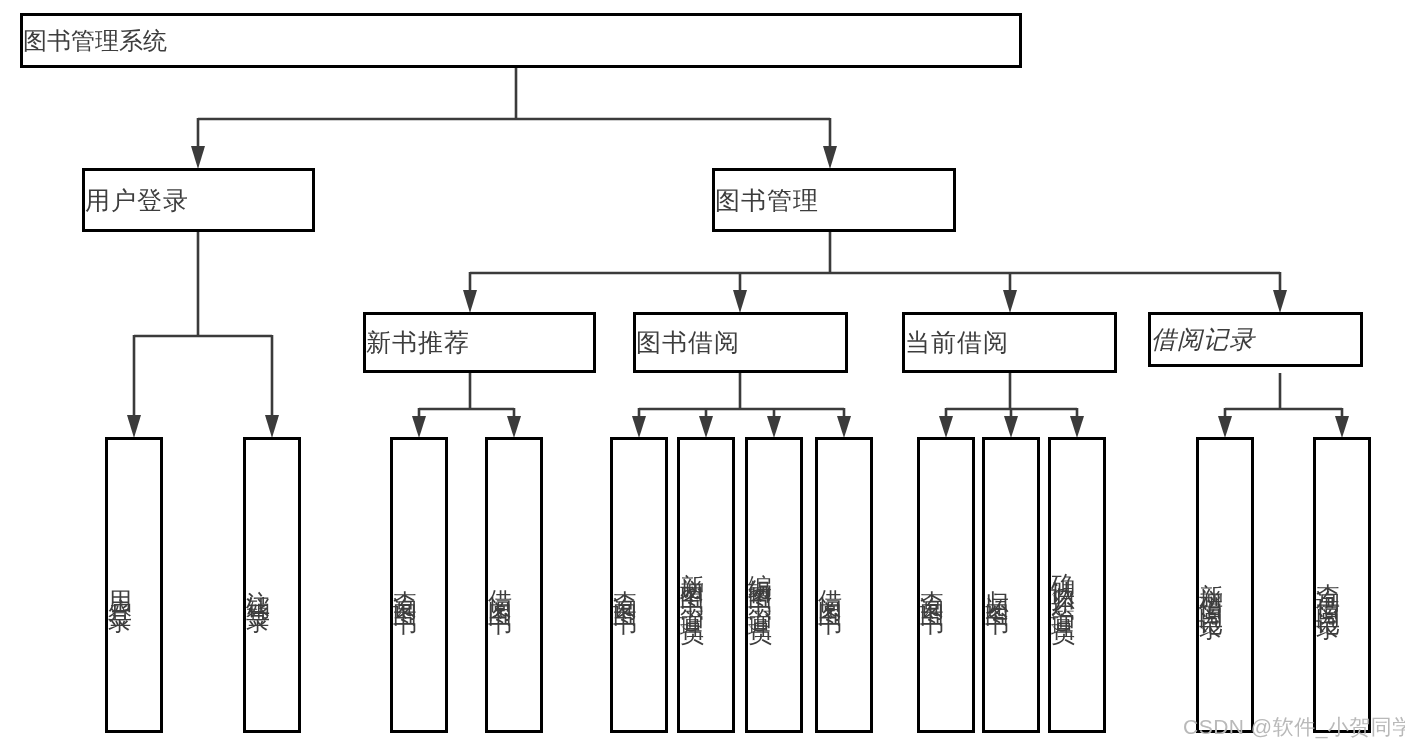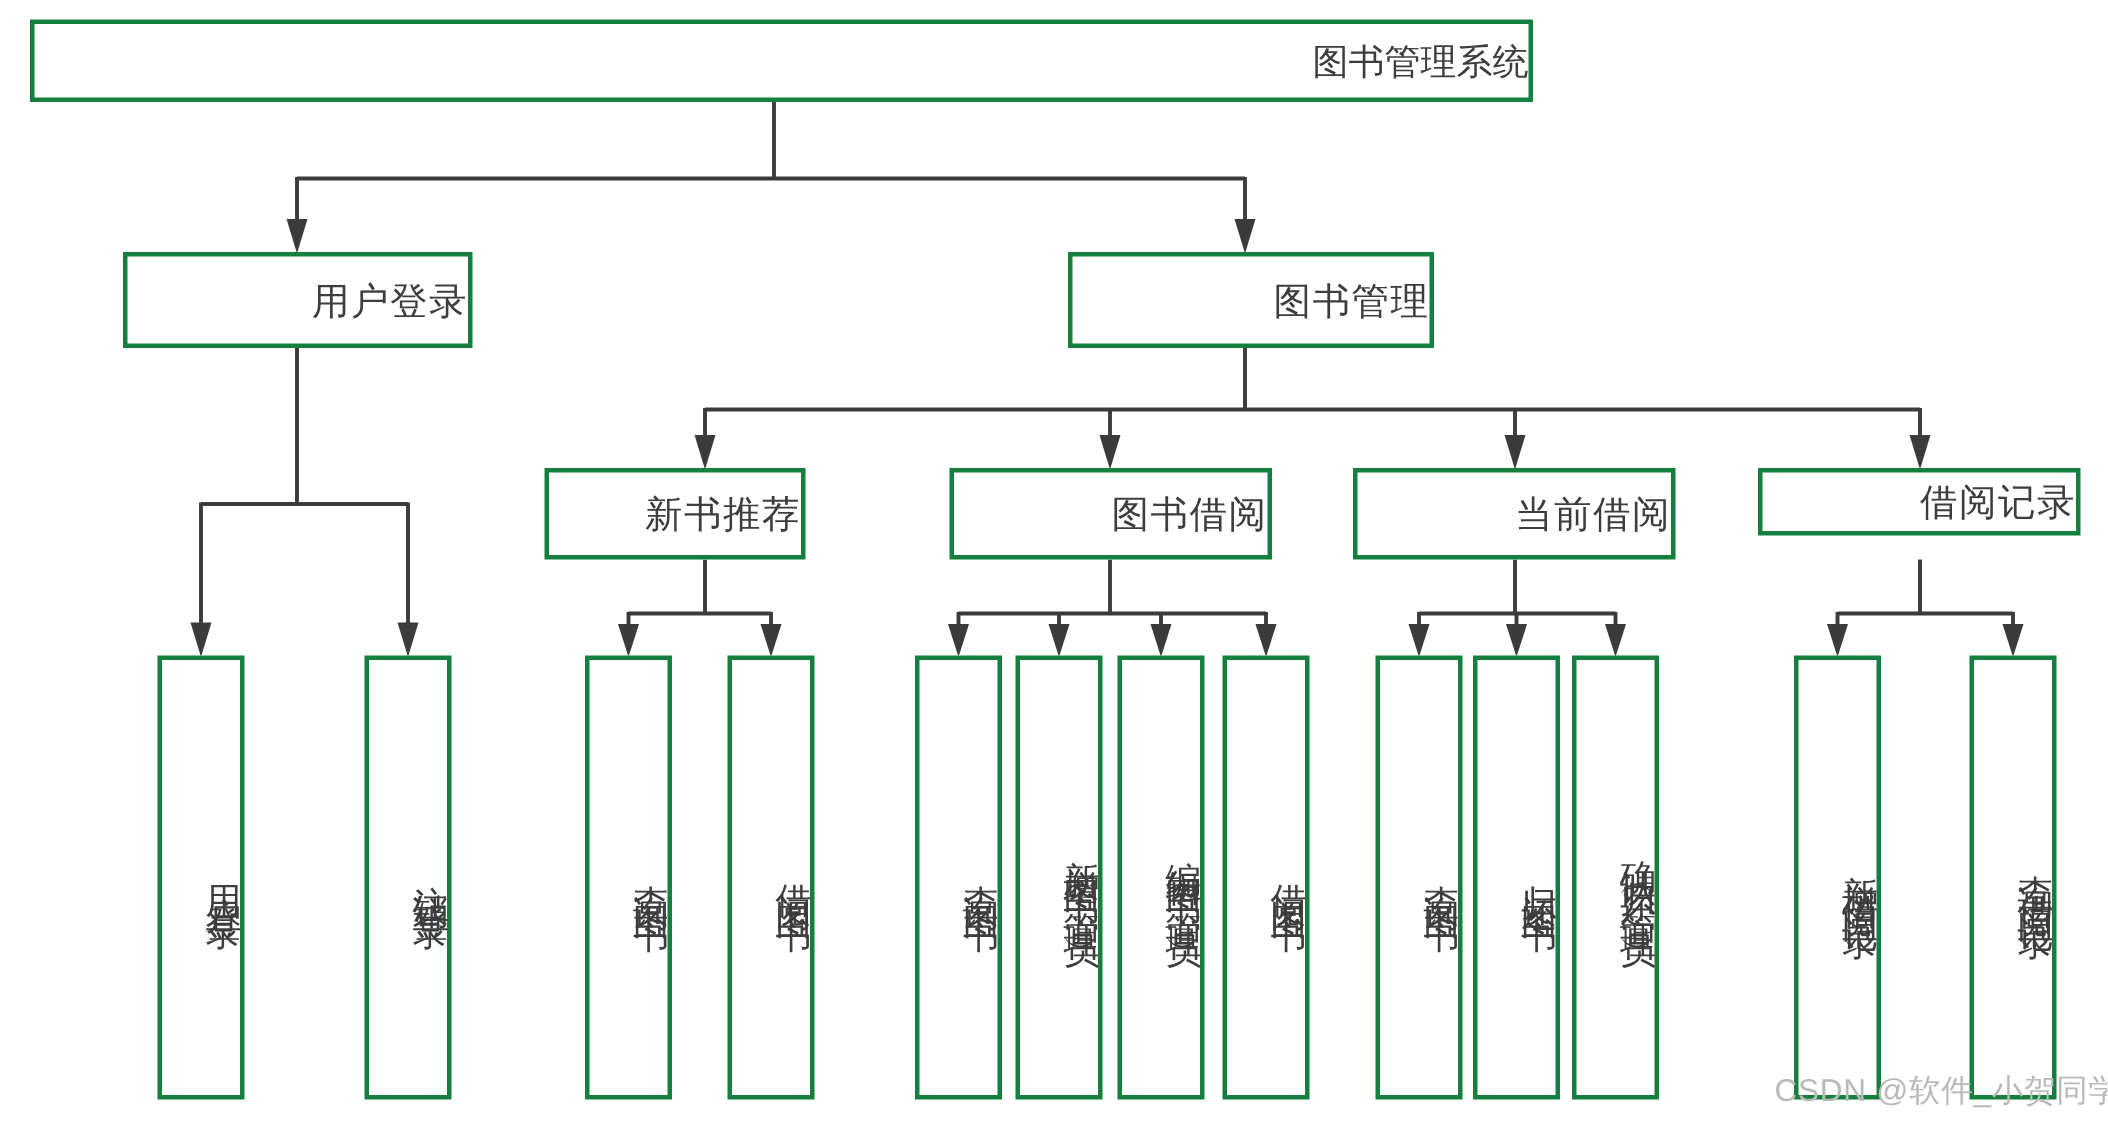--- a/index.html
+++ b/index.html
@@ -13,25 +13,25 @@
   }
   .connectors {
     position: absolute;
     left: 0; top: 0;
     width: 1405px; height: 747px;
     z-index: 1;
   }
   .box {
     position: absolute;
     box-sizing: border-box;
-    border: 3px solid #15803d;
+    border: 3px solid #000000;
     background: #ffffff;
     display: flex;
     align-items: center;
-    justify-content: flex-end;
+    justify-content: flex-start;
     color: #3d3d3d;
     z-index: 2;
   }
   .box.h { font-size: 25px; letter-spacing: 1px; }
   .box.root { font-size: 24px; }
   .box.leaf span {
     writing-mode: vertical-rl;
     text-orientation: mixed;
     font-size: 24px;
     letter-spacing: 7px;
@@ -123,30 +123,30 @@
     <span>图书管理系统</span>
   </div>
 
   <div class="box h" style="left:82px; top:168px; width:233px; height:64px;">
     <span>用户登录</span>
   </div>
   <div class="box h" style="left:712px; top:168px; width:244px; height:64px;">
     <span>图书管理</span>
   </div>
 
-  <div class="box h" style="left:363px; top:312px; width:174px; height:61px;">
+  <div class="box h" style="left:363px; top:312px; width:233px; height:61px;">
     <span>新书推荐</span>
   </div>
   <div class="box h" style="left:633px; top:312px; width:215px; height:61px;">
     <span>图书借阅</span>
   </div>
   <div class="box h" style="left:902px; top:312px; width:215px; height:61px;">
     <span>当前借阅</span>
   </div>
-  <div class="box h" style="left:1172px; top:312px; width:215px; height:45px;">
+  <div class="box h" style="left:1148px; top:312px; width:215px; height:55px;font-style:italic;">
     <span>借阅记录</span>
   </div>
 
   <div class="box leaf" style="left:105px; top:437px; width:58px; height:296px;">
     <span>用户登录</span>
   </div>
   <div class="box leaf" style="left:243px; top:437px; width:58px; height:296px;">
     <span>注销登录</span>
   </div>
 

